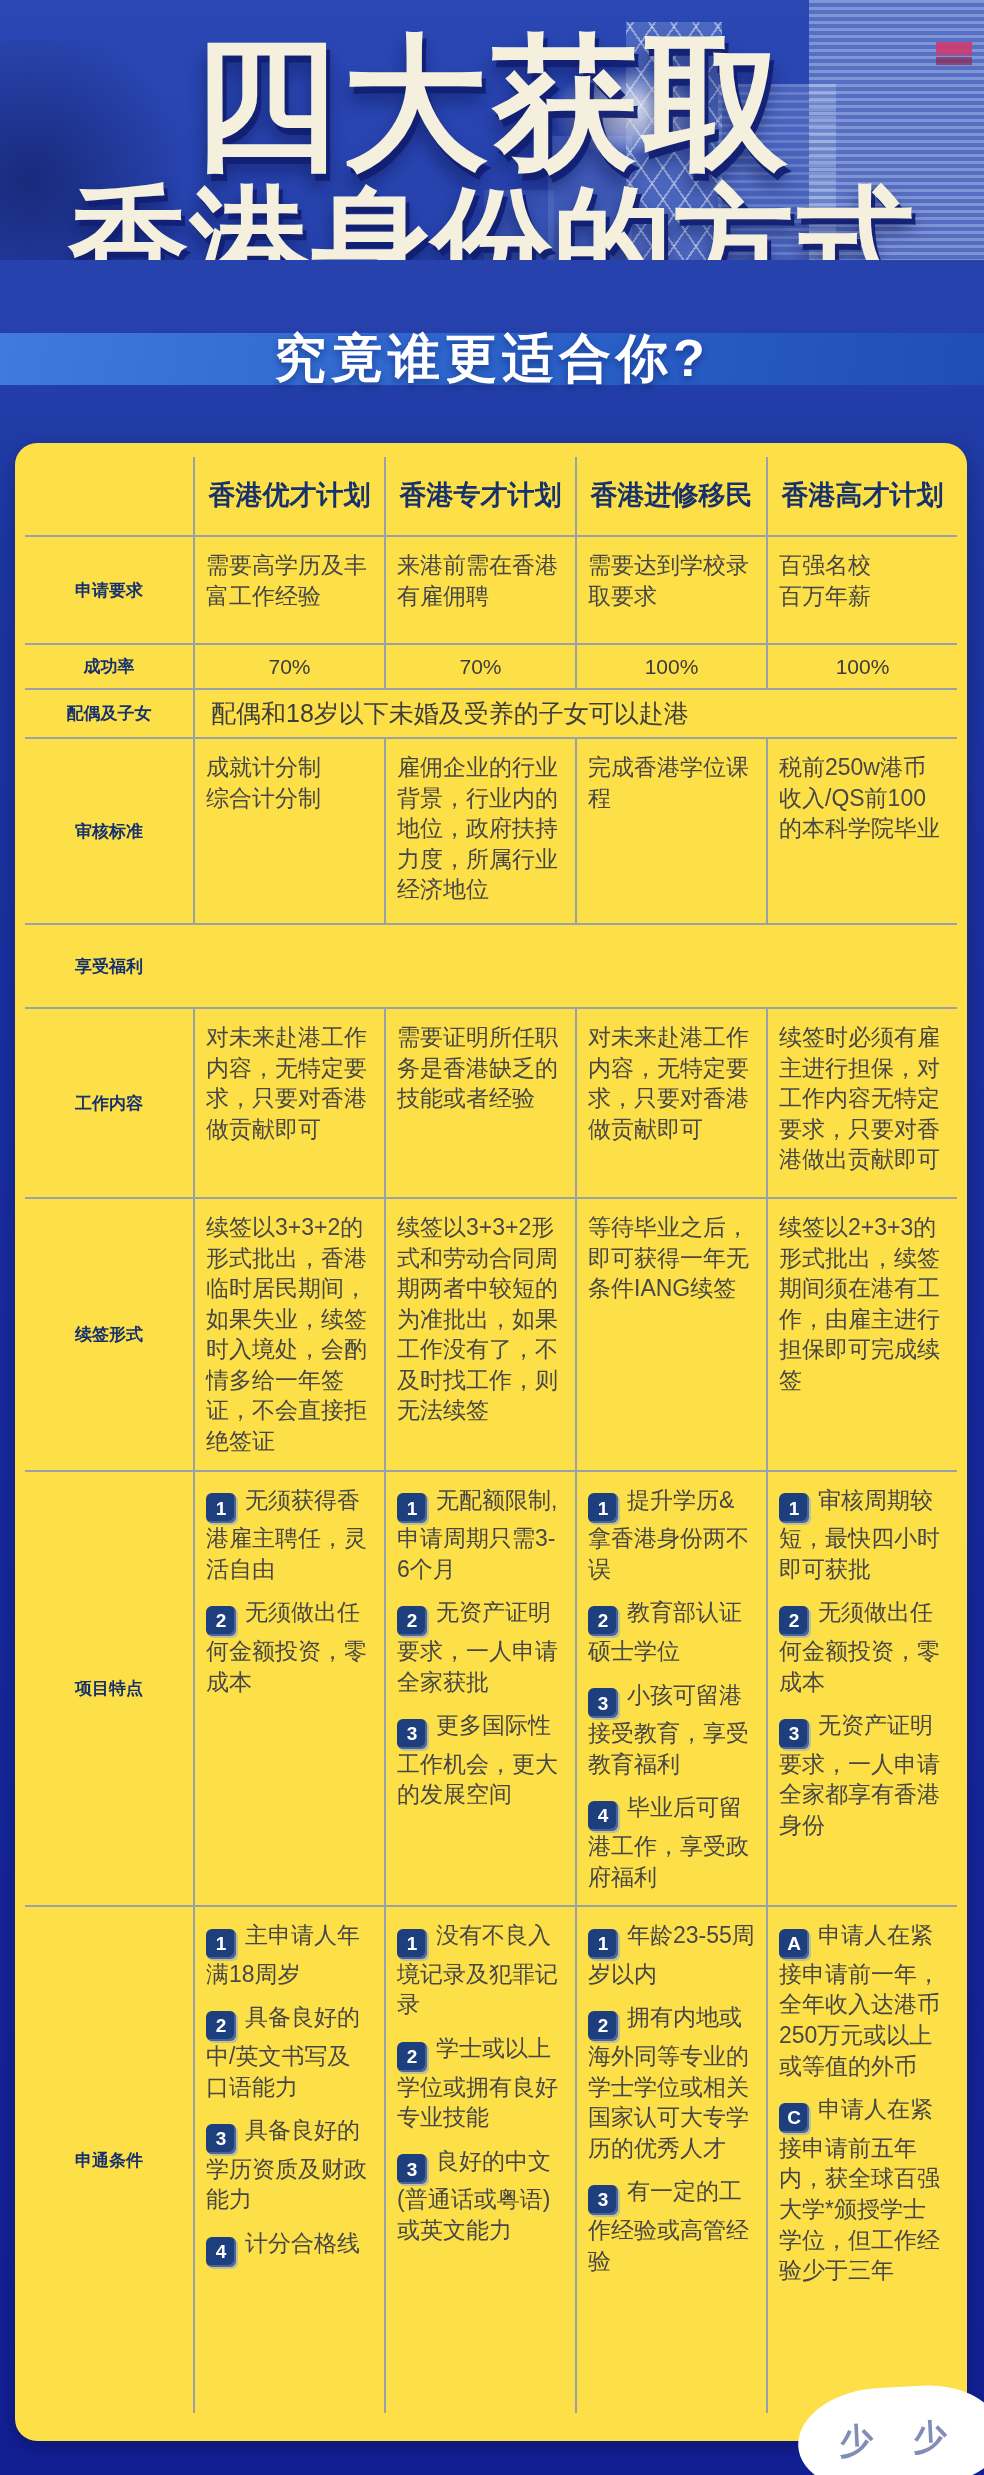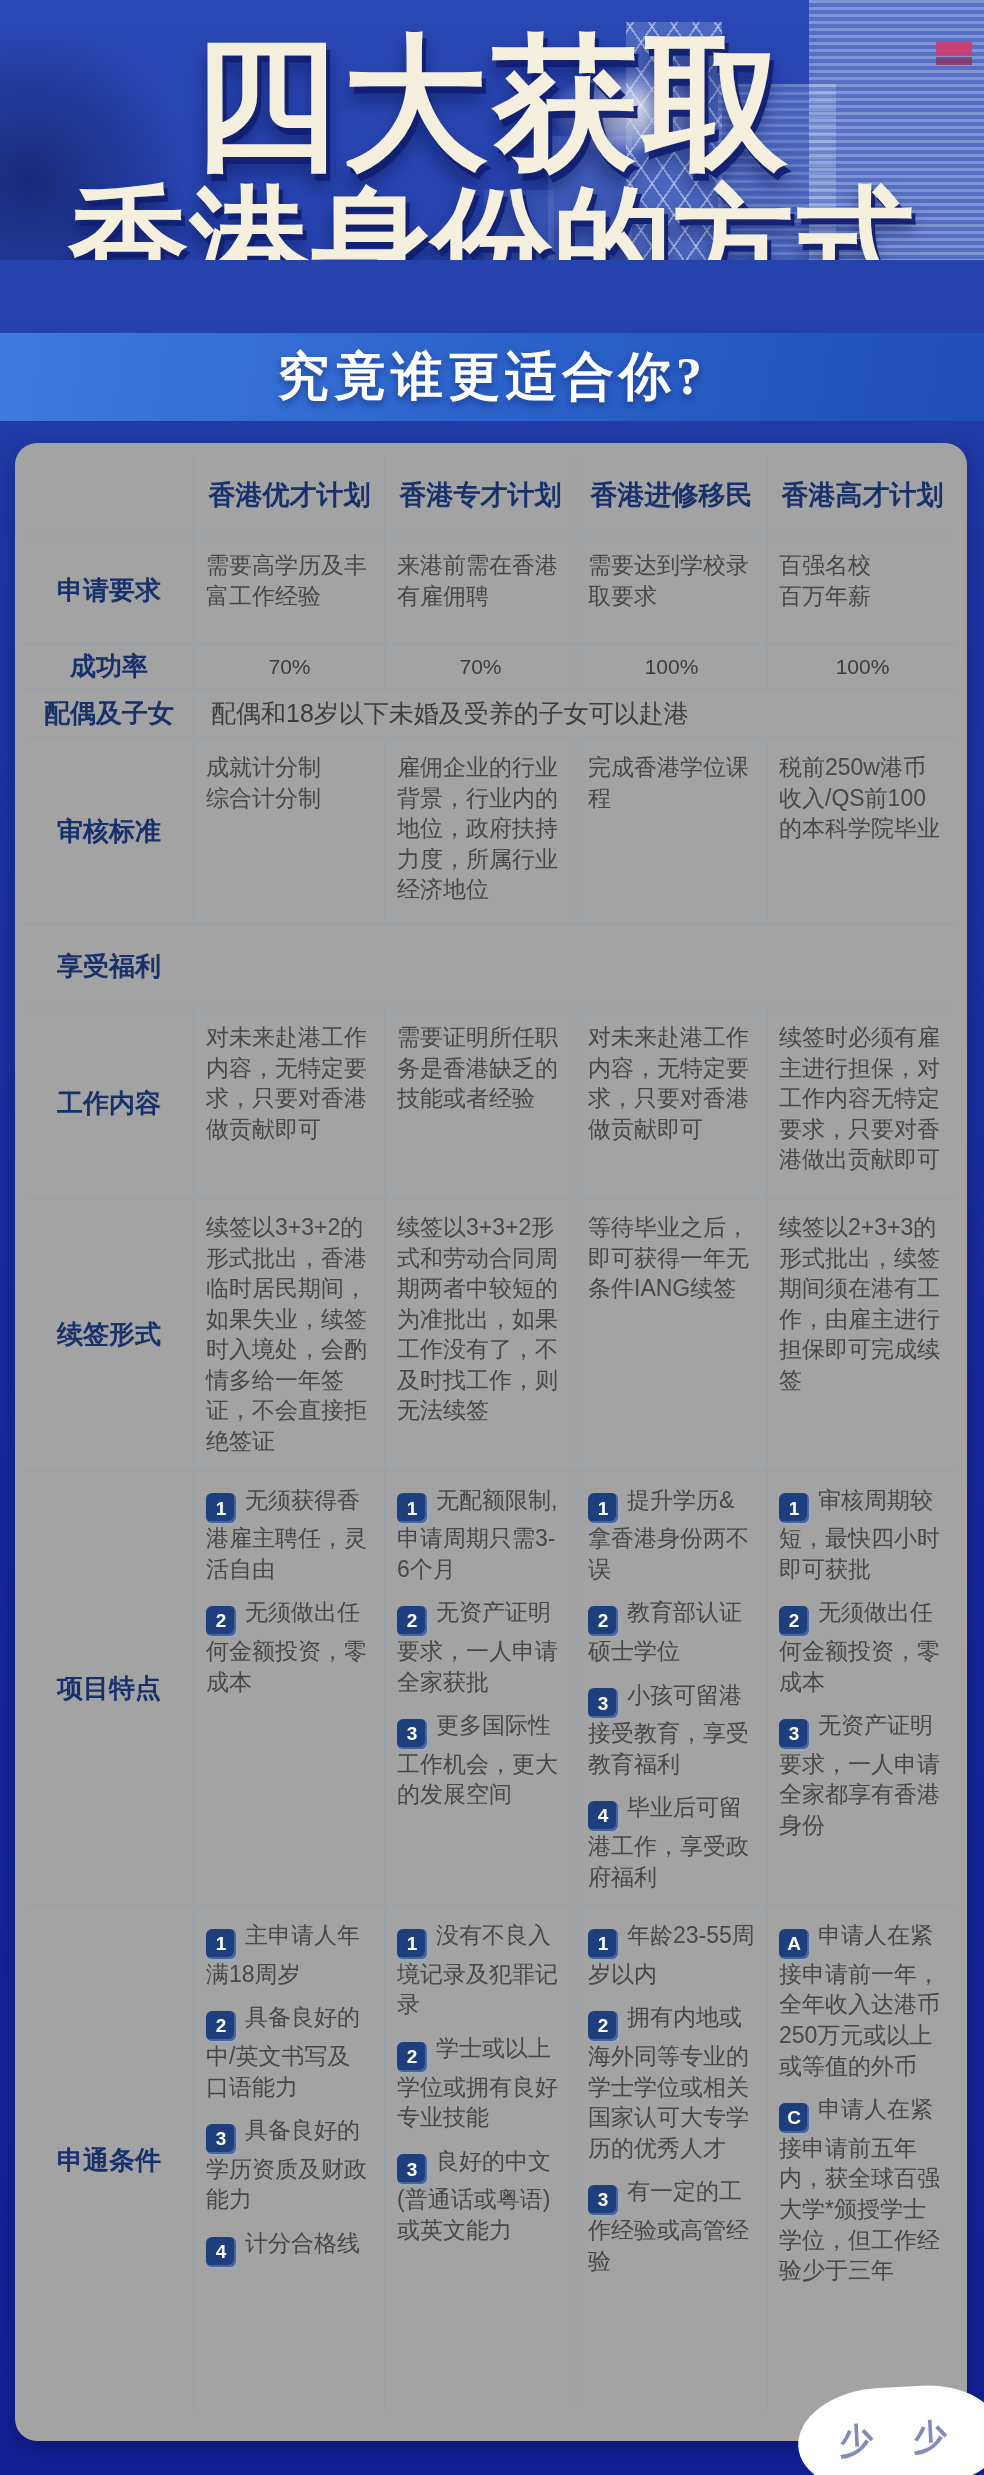--- a/index.html
+++ b/index.html
@@ -26,33 +26,33 @@
   .flare{position:absolute;left:540px;top:62px;width:170px;height:100px;
     background:radial-gradient(ellipse at center,rgba(255,255,255,.95) 0%,rgba(255,255,255,0) 62%);}
   .vignette{position:absolute;left:-150px;top:40px;width:360px;height:280px;
     background:radial-gradient(circle,rgba(5,10,60,.45) 0%,rgba(5,10,60,0) 70%);}
   .title{position:relative;text-align:center;color:#f4f0dd;font-weight:bold;z-index:2;}
   .t1{font-size:146px;line-height:1.02;margin-top:30px;letter-spacing:4px;
     text-shadow:4px 7px 0 rgba(18,32,115,.95),0 14px 18px rgba(4,12,64,.5);}
   .t2{font-size:120px;line-height:1.05;letter-spacing:1px;
     text-shadow:4px 6px 0 rgba(18,32,115,.95),0 12px 16px rgba(4,12,64,.5);}
   
-  .band{position:absolute;left:0;top:333px;width:984px;height:88px;z-index:3;
+  .band{position:absolute;left:0;top:333px;width:984px;height:52px;z-index:3;
     background:linear-gradient(100deg,#3f7ade 0%,#2c63ca 50%,#1f4eb6 100%);
-    display:flex;align-items:center;justify-content:center;font-family:Liberation Serif, serif;}
+    display:flex;align-items:center;justify-content:center;}
   .band span{color:#ffffff;font-size:52px;font-weight:bold;letter-spacing:5px;
     text-shadow:0 4px 7px rgba(8,22,88,.45);}
   
   .card{position:absolute;left:15px;top:443px;width:952px;height:1998px;z-index:2;
-    background:#a3a3a3;border-radius:22px;padding:14px 10px 28px;box-sizing:border-box;
+    background:#fde047;border-radius:22px;padding:14px 10px 28px;box-sizing:border-box;
     display:flex;flex-direction:column;box-shadow:0 6px 18px rgba(4,10,60,.35);}
   .row{display:flex;border-top:2px solid #99a1ab;box-sizing:border-box;}
   .row.first{border-top:none;}
   .lbl{width:168px;flex:none;display:flex;align-items:center;justify-content:center;
-    color:#17316d;font-weight:bold;font-size:26px;text-align:right;padding:4px;box-sizing:border-box;}
+    color:#17316d;font-weight:bold;font-size:17px;text-align:right;padding:4px;box-sizing:border-box;}
   .cell{flex:1 1 0;border-left:2px solid #99a1ab;padding:13px 11px;box-sizing:border-box;
     color:#474747;font-size:23px;line-height:1.33;min-width:0;}
   .row-header .cell{display:flex;align-items:center;justify-content:center;text-align:center;
     color:#17316d;font-weight:bold;font-size:27px;padding:6px 4px;}
   .c-center{display:flex;align-items:center;justify-content:center;
     font-size:21px;color:#3d3d3d;padding:4px;}
   .c-span{flex:4 1 0;display:flex;align-items:center;font-size:25px;color:#3d3d3d;
     padding:6px 16px;line-height:1.4;}
   .pre{white-space:pre-line;}
   .item{margin:0 0 13px 0;}

